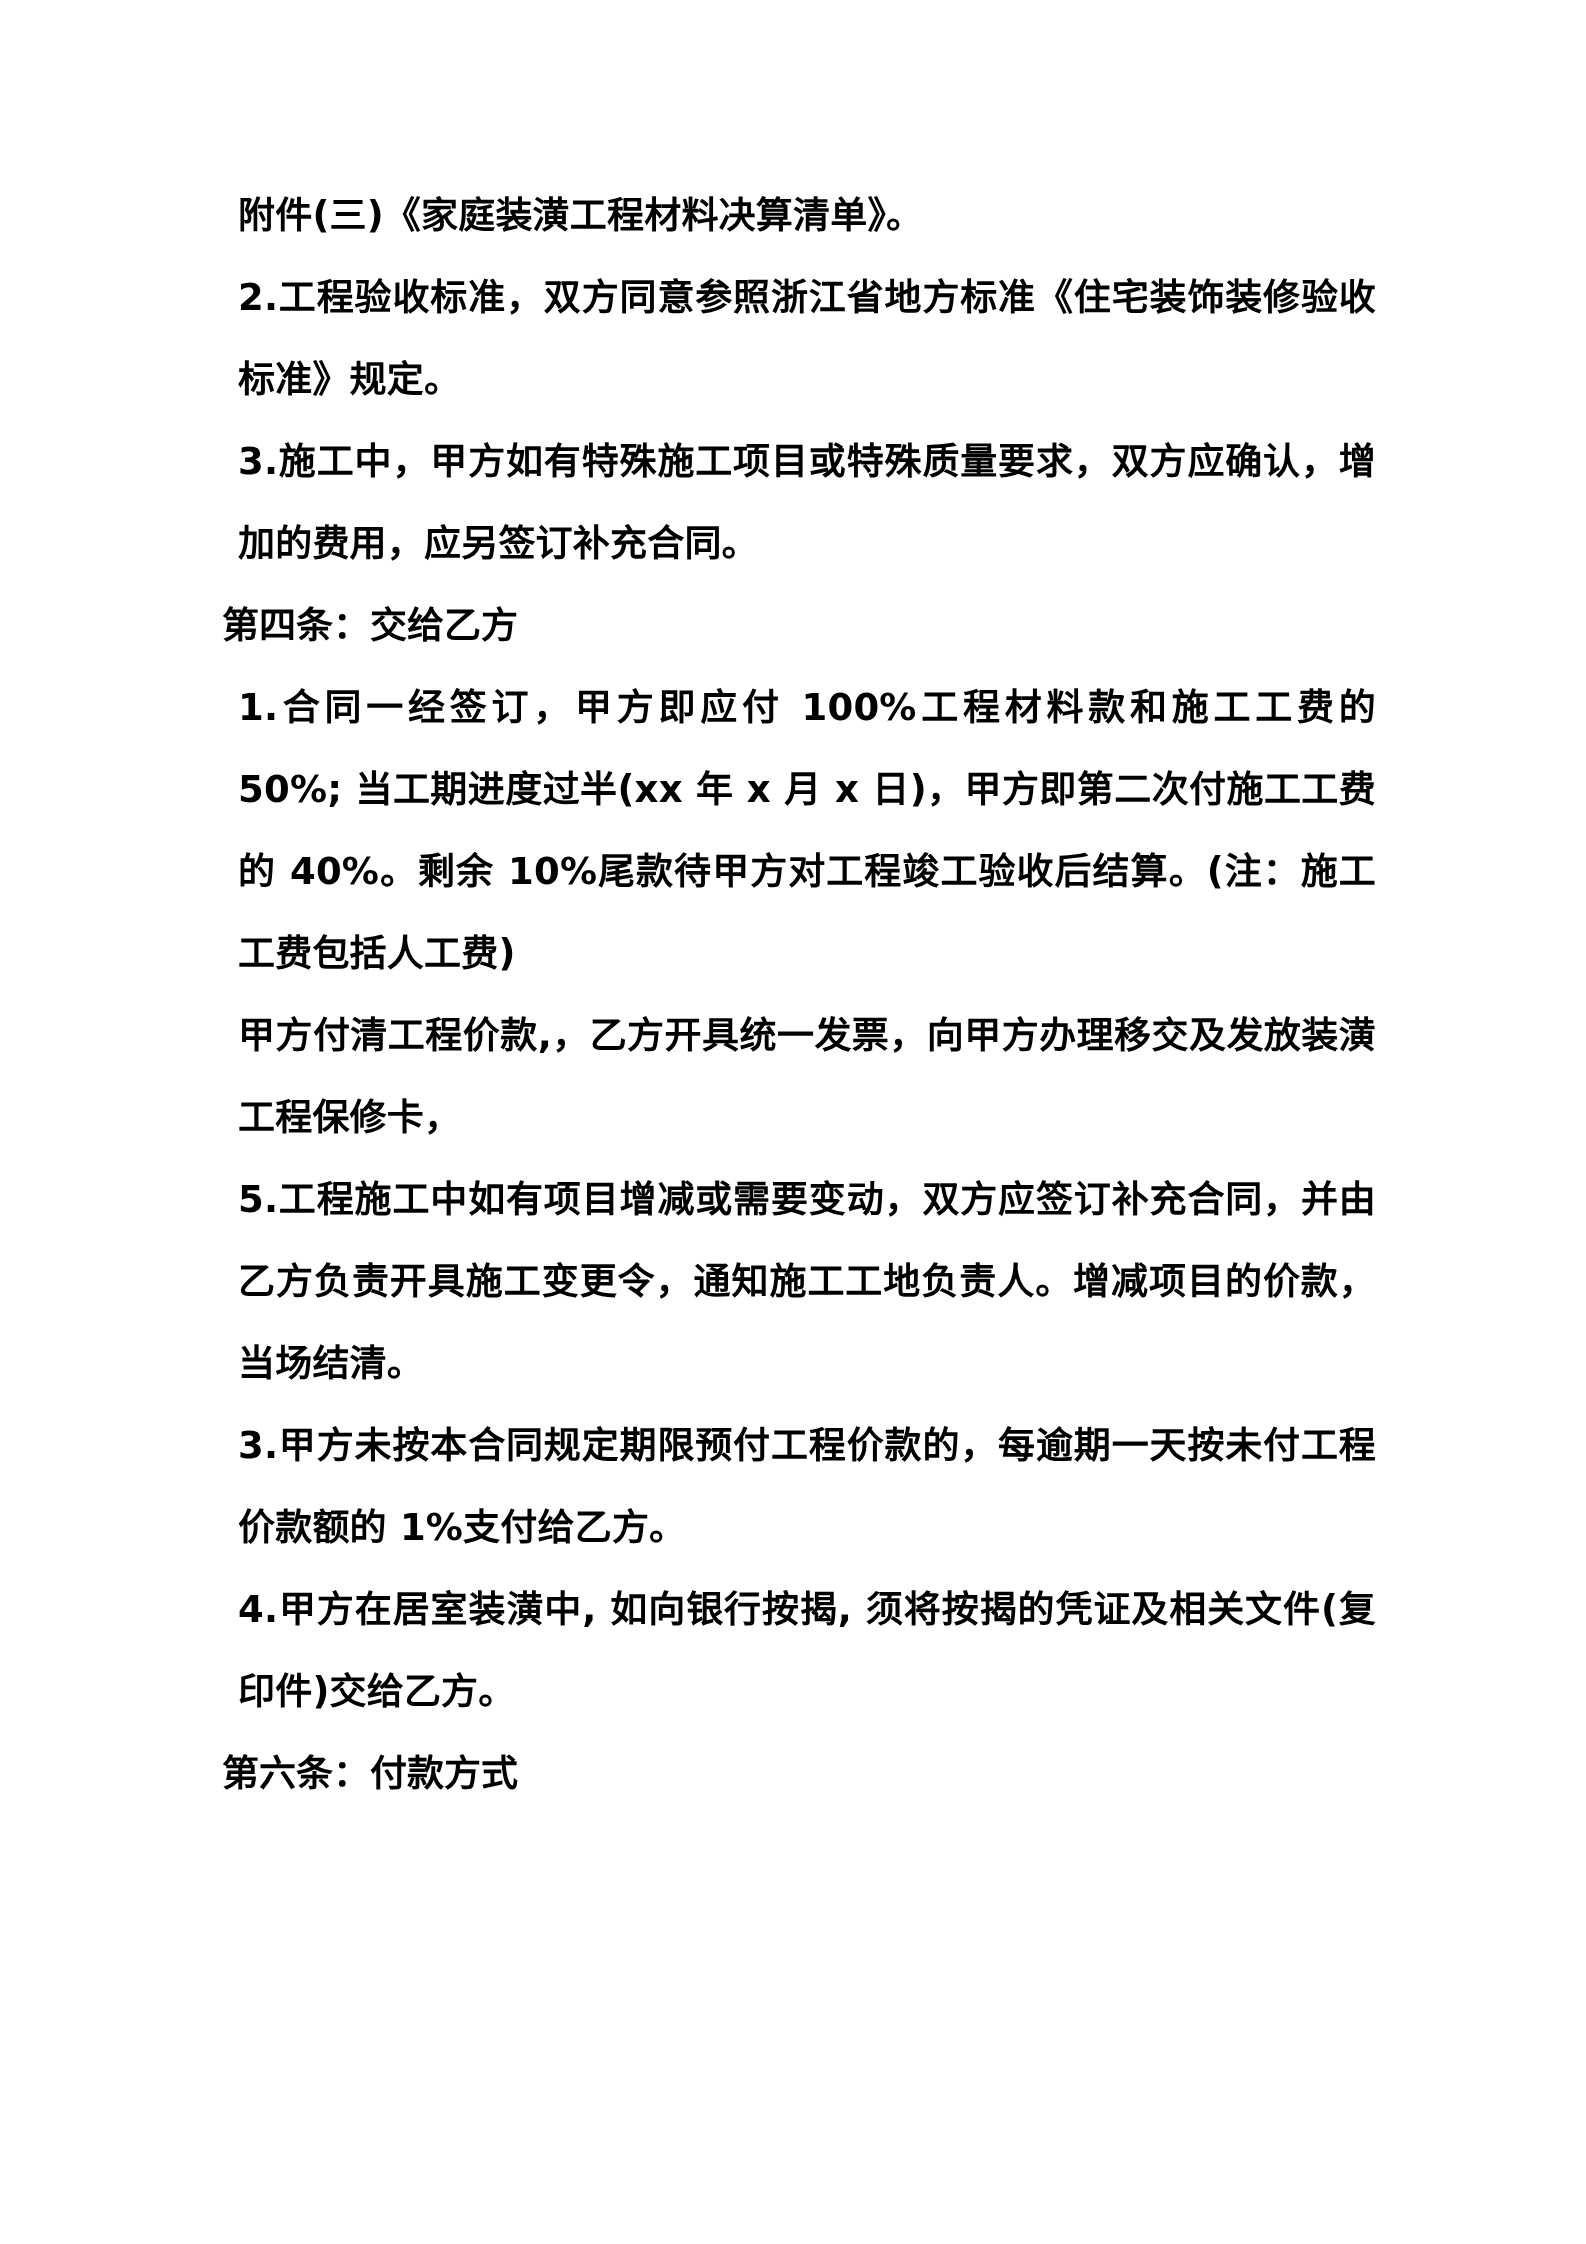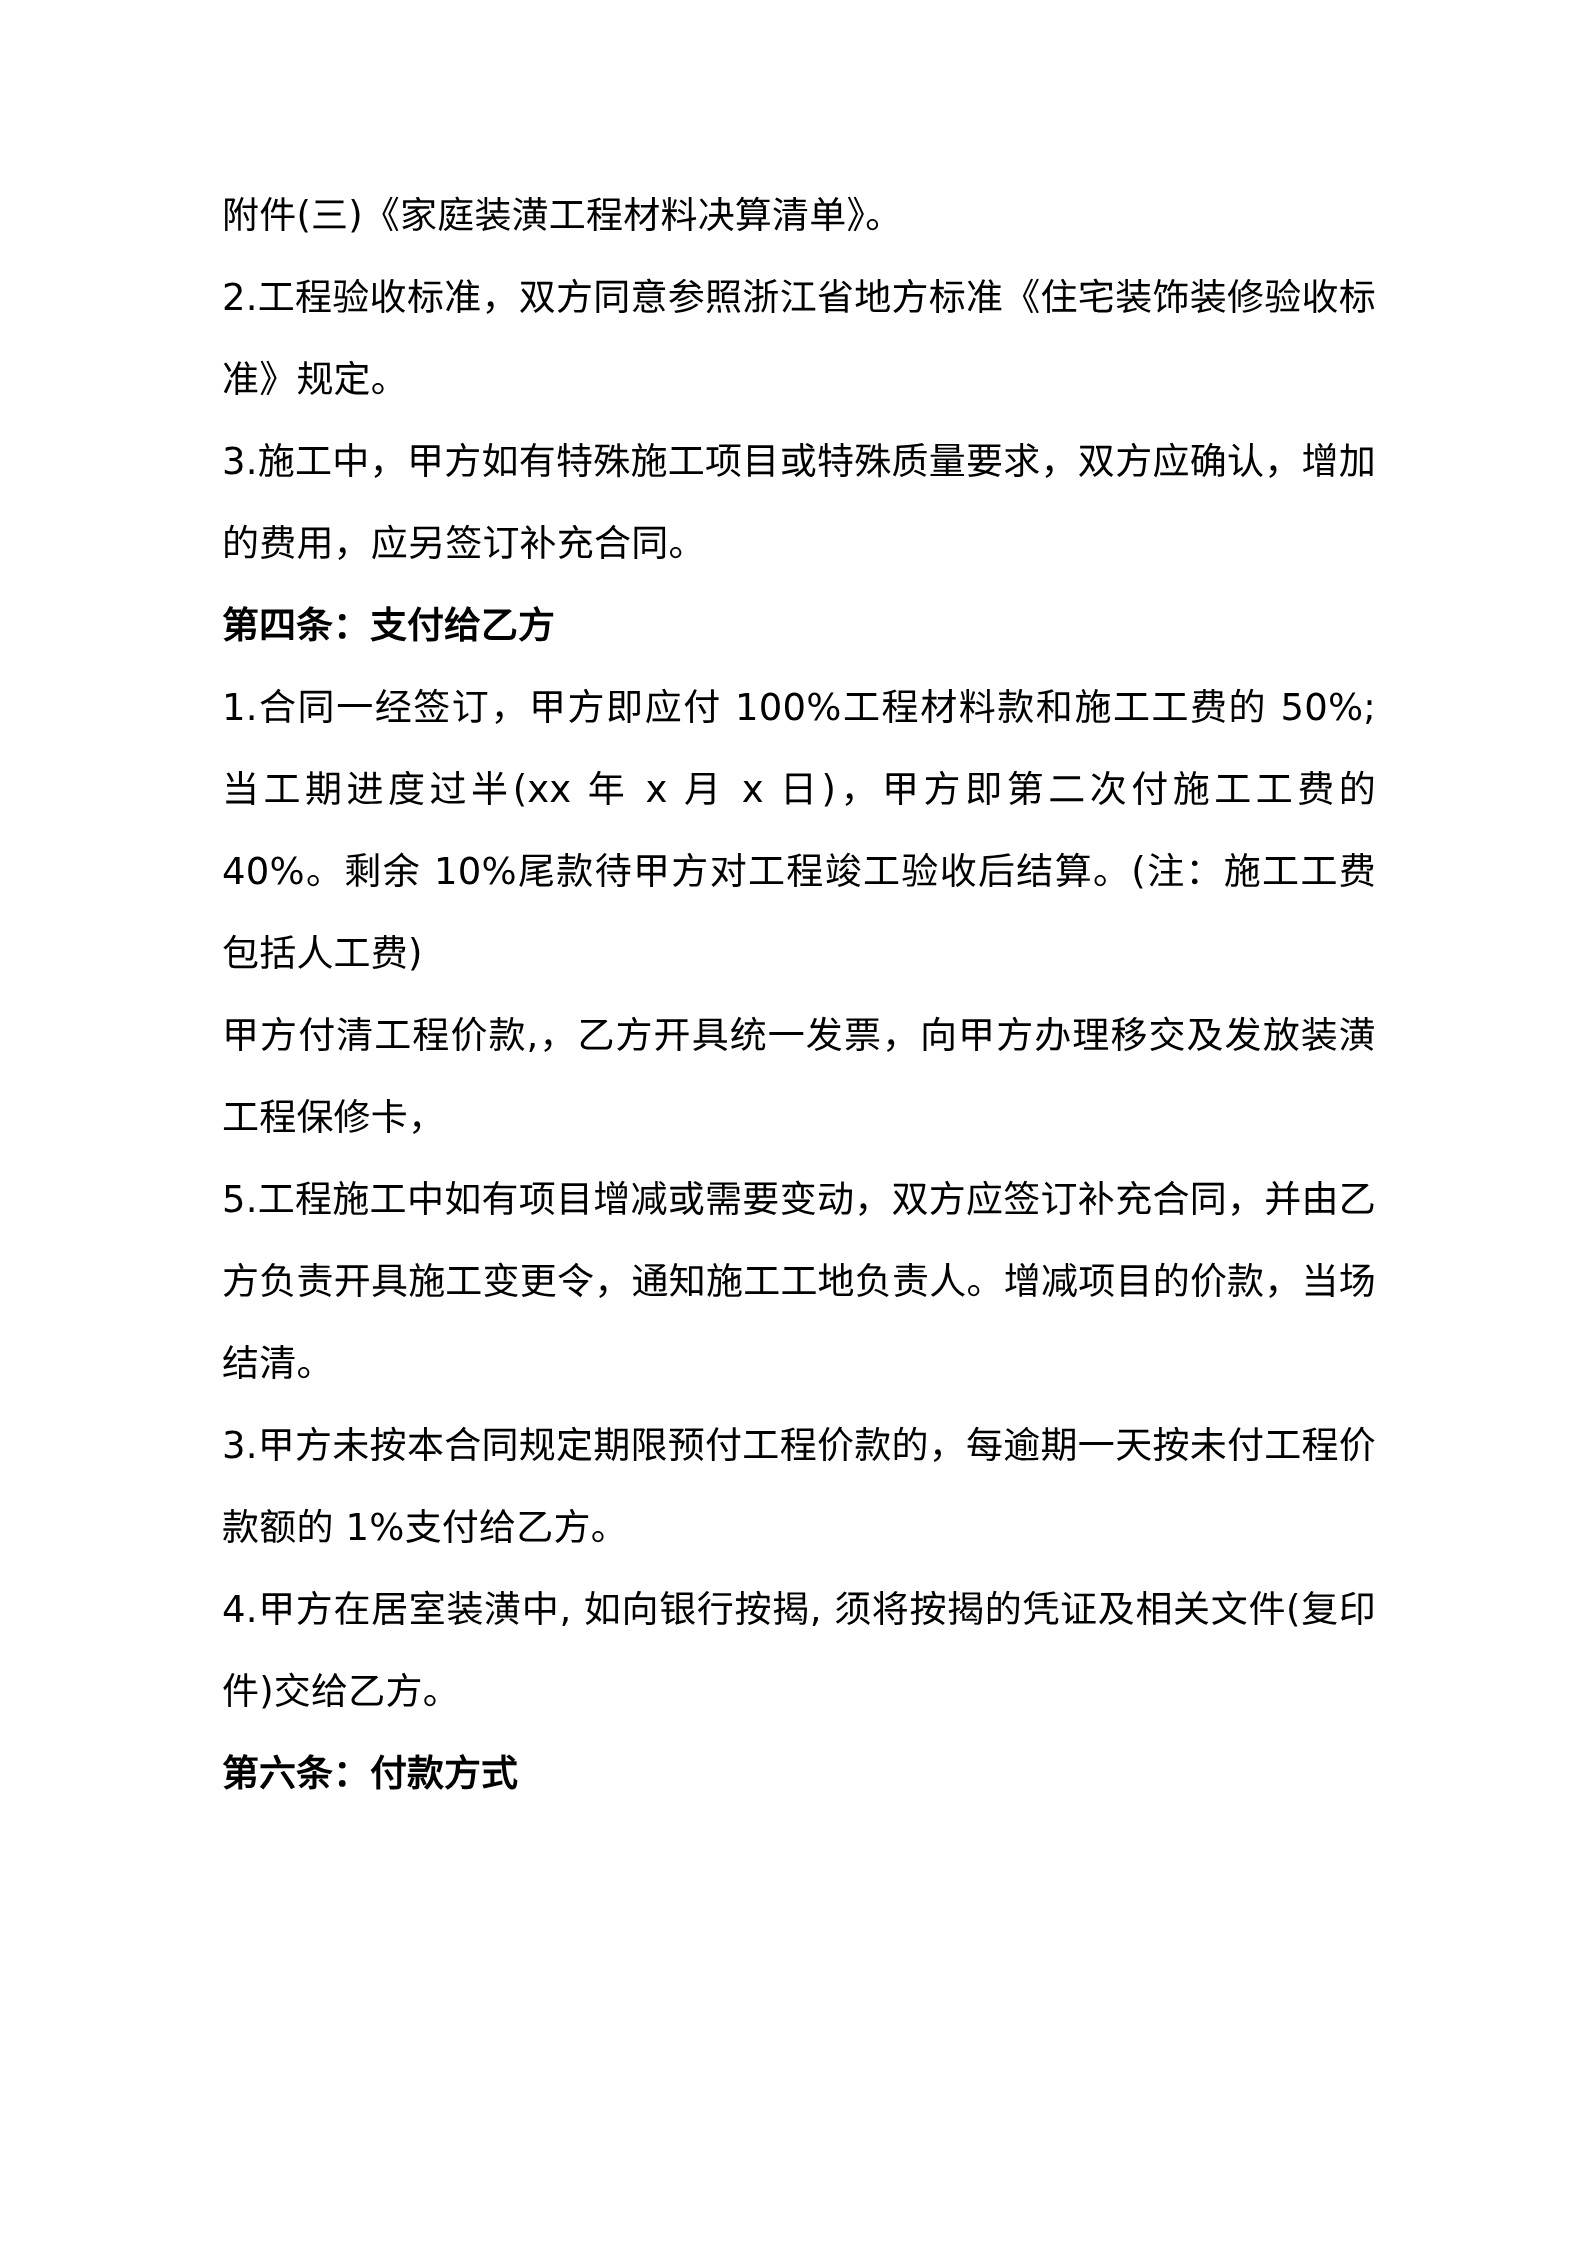--- a/index.html
+++ b/index.html
@@ -20,26 +20,26 @@
     height: 2244px;
     box-sizing: border-box;
     padding: 175px 210px 60px 222px;
     background: #ffffff;
   }
   .doc-body {
     display: block;
   }
   .para {
     font-size: 37px;
-    font-weight: 400;
+    font-weight: 700;
     line-height: 82px;
     letter-spacing: 0.2px;
     text-align: justify;
     text-justify: inter-ideograph;
-    margin: 0 0 0 0;
+    margin: 0 0 0 16px;
     word-break: break-word;
     white-space: pre-wrap;
   }
   .para + .para {
     margin-top: 0;
   }
   .heading {
     font-size: 37px;
     font-weight: 700;
     line-height: 82px;
@@ -47,21 +47,21 @@
   }
 </style>
 </head>
 <body>
 
 <div class="page">
   <div class="doc-body">
     <p class="para">附件(三)《家庭装潢工程材料决算清单》。</p>
     <p class="para">2.工程验收标准，双方同意参照浙江省地方标准《住宅装饰装修验收标准》规定。</p>
     <p class="para">3.施工中，甲方如有特殊施工项目或特殊质量要求，双方应确认，增加的费用，应另签订补充合同。</p>
-    <p class="heading">第四条：支付给乙方</p>
+    <p class="heading">第四条：交给乙方</p>
     <p class="para">1.合同一经签订，甲方即应付 100%工程材料款和施工工费的 50%; 当工期进度过半(xx 年 x 月 x 日)，甲方即第二次付施工工费的 40%。剩余 10%尾款待甲方对工程竣工验收后结算。(注：施工工费包括人工费)</p>
     <p class="para">甲方付清工程价款,，乙方开具统一发票，向甲方办理移交及发放装潢工程保修卡，</p>
     <p class="para">5.工程施工中如有项目增减或需要变动，双方应签订补充合同，并由乙方负责开具施工变更令，通知施工工地负责人。增减项目的价款，当场结清。</p>
     <p class="para">3.甲方未按本合同规定期限预付工程价款的，每逾期一天按未付工程价款额的 1%支付给乙方。</p>
     <p class="para">4.甲方在居室装潢中, 如向银行按揭, 须将按揭的凭证及相关文件(复印件)交给乙方。</p>
     <p class="heading">第六条：付款方式</p>
   </div>
 </div>
 
 </body></html>

